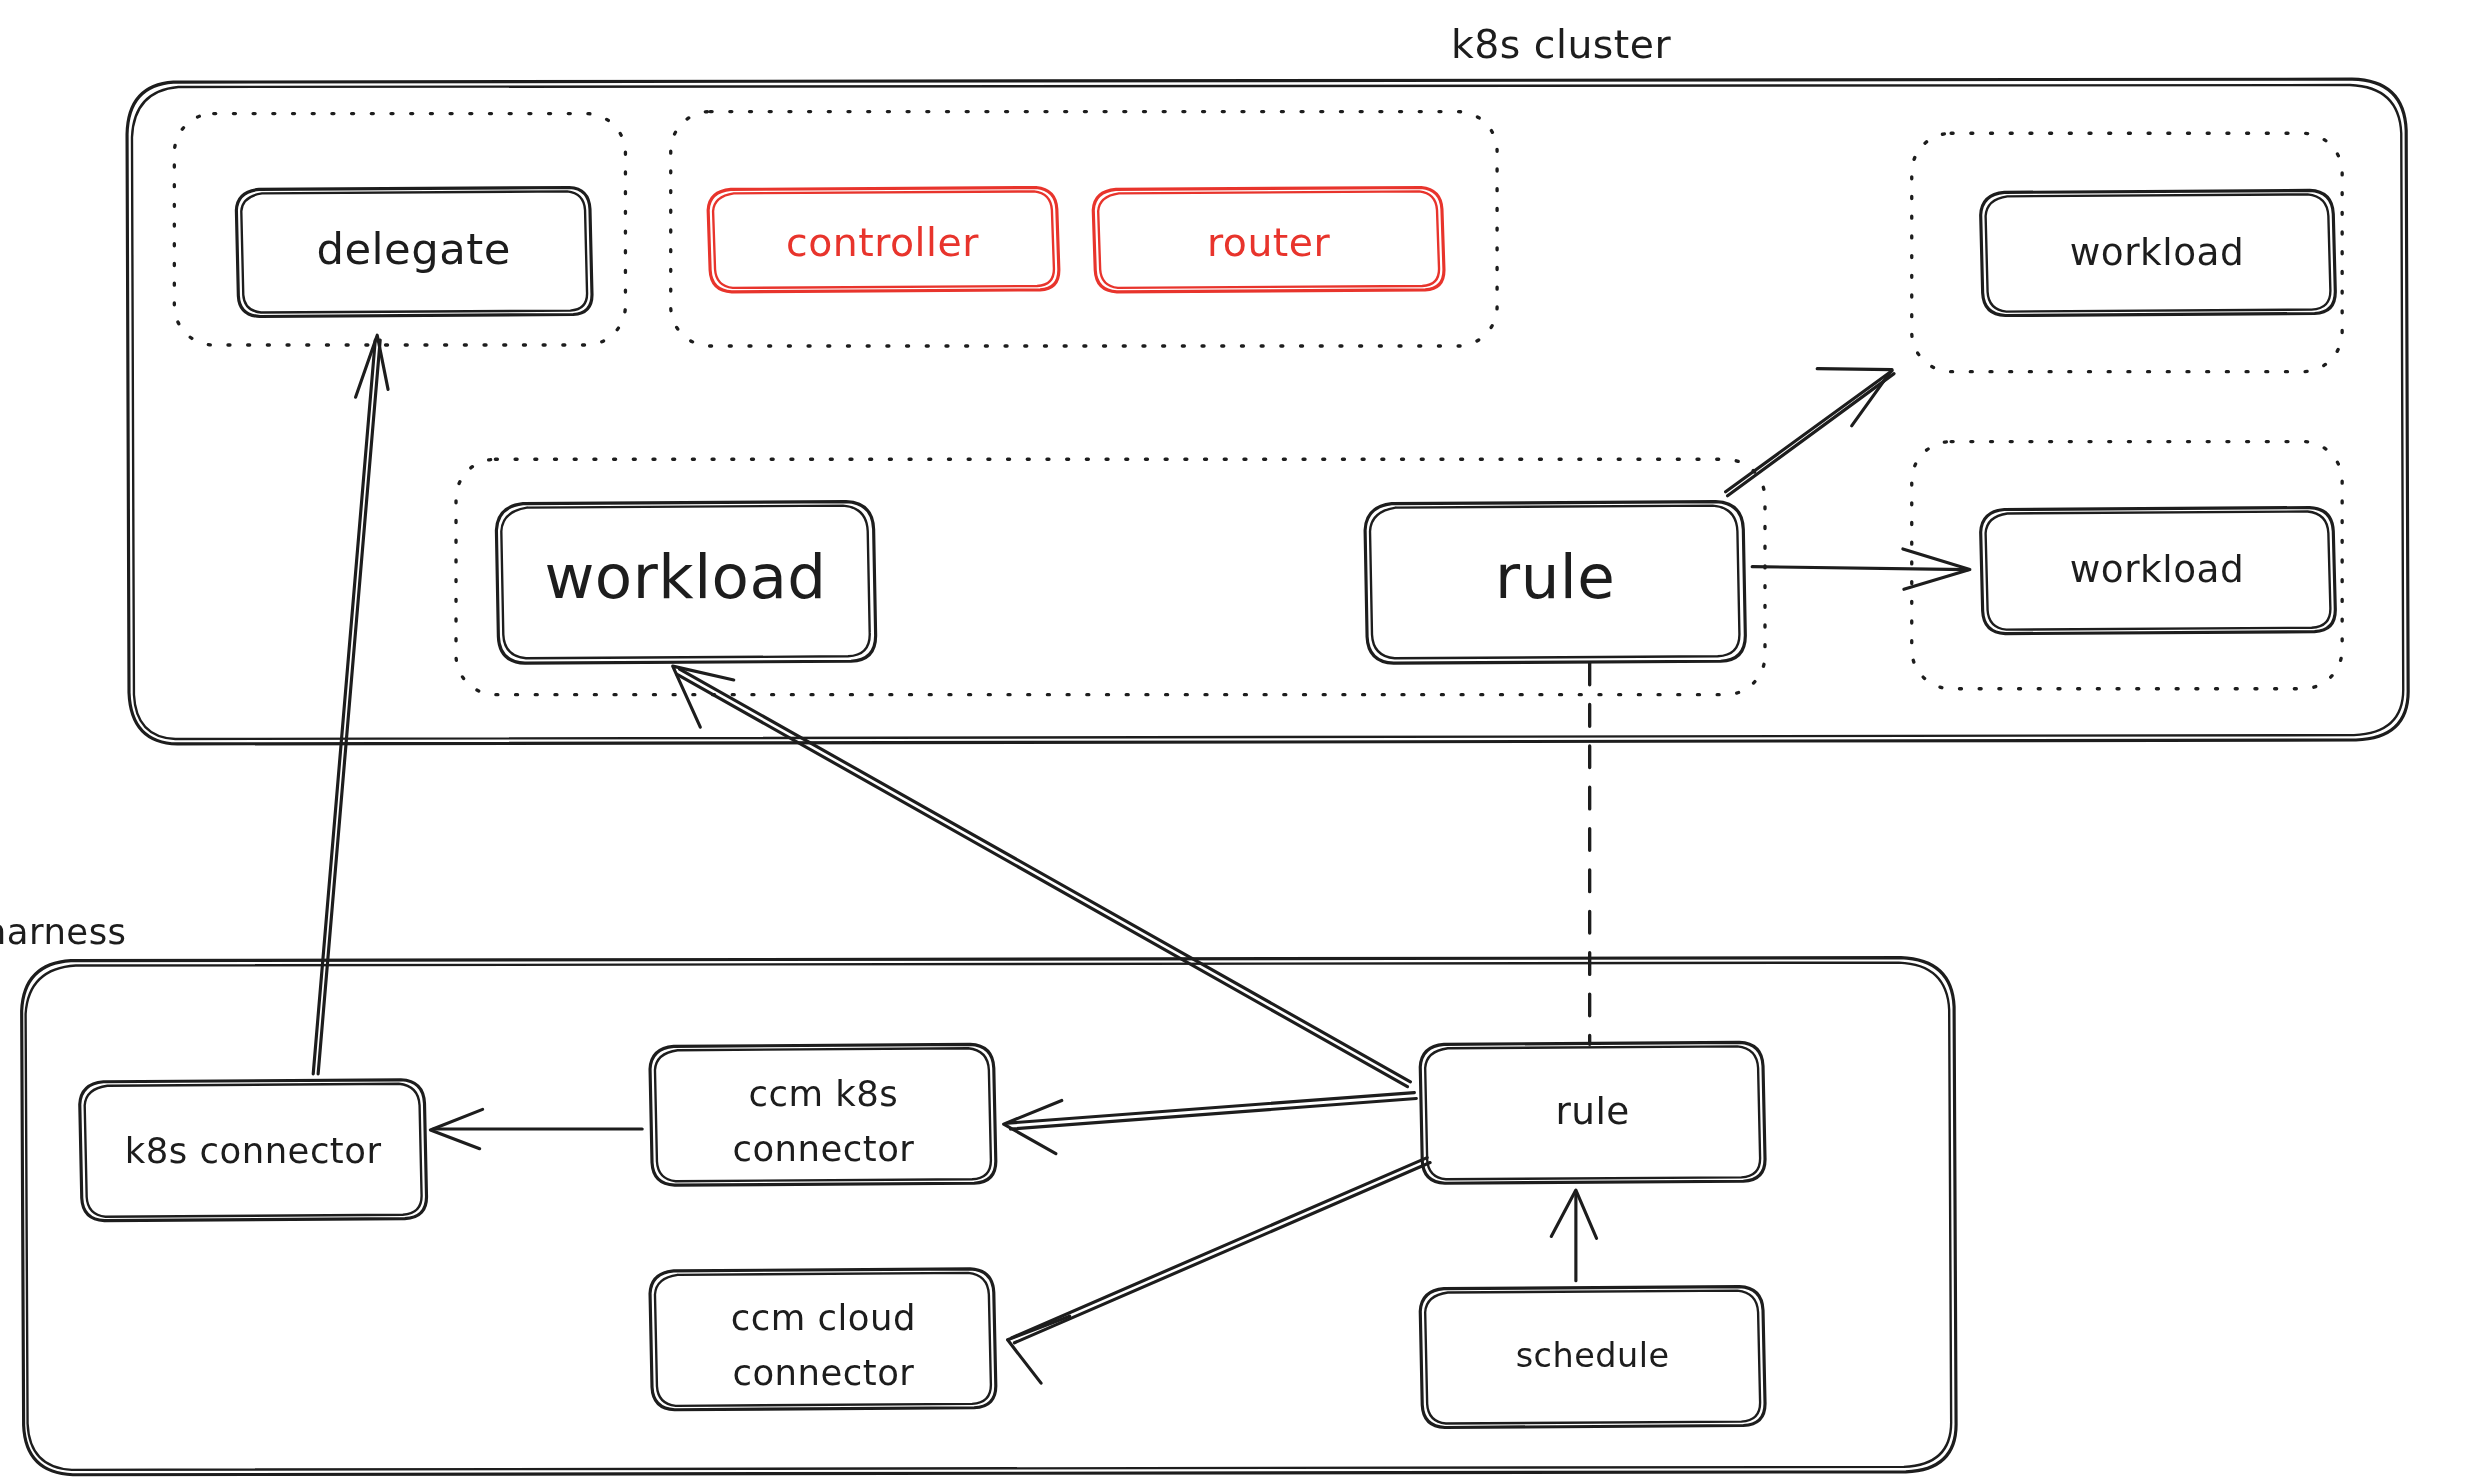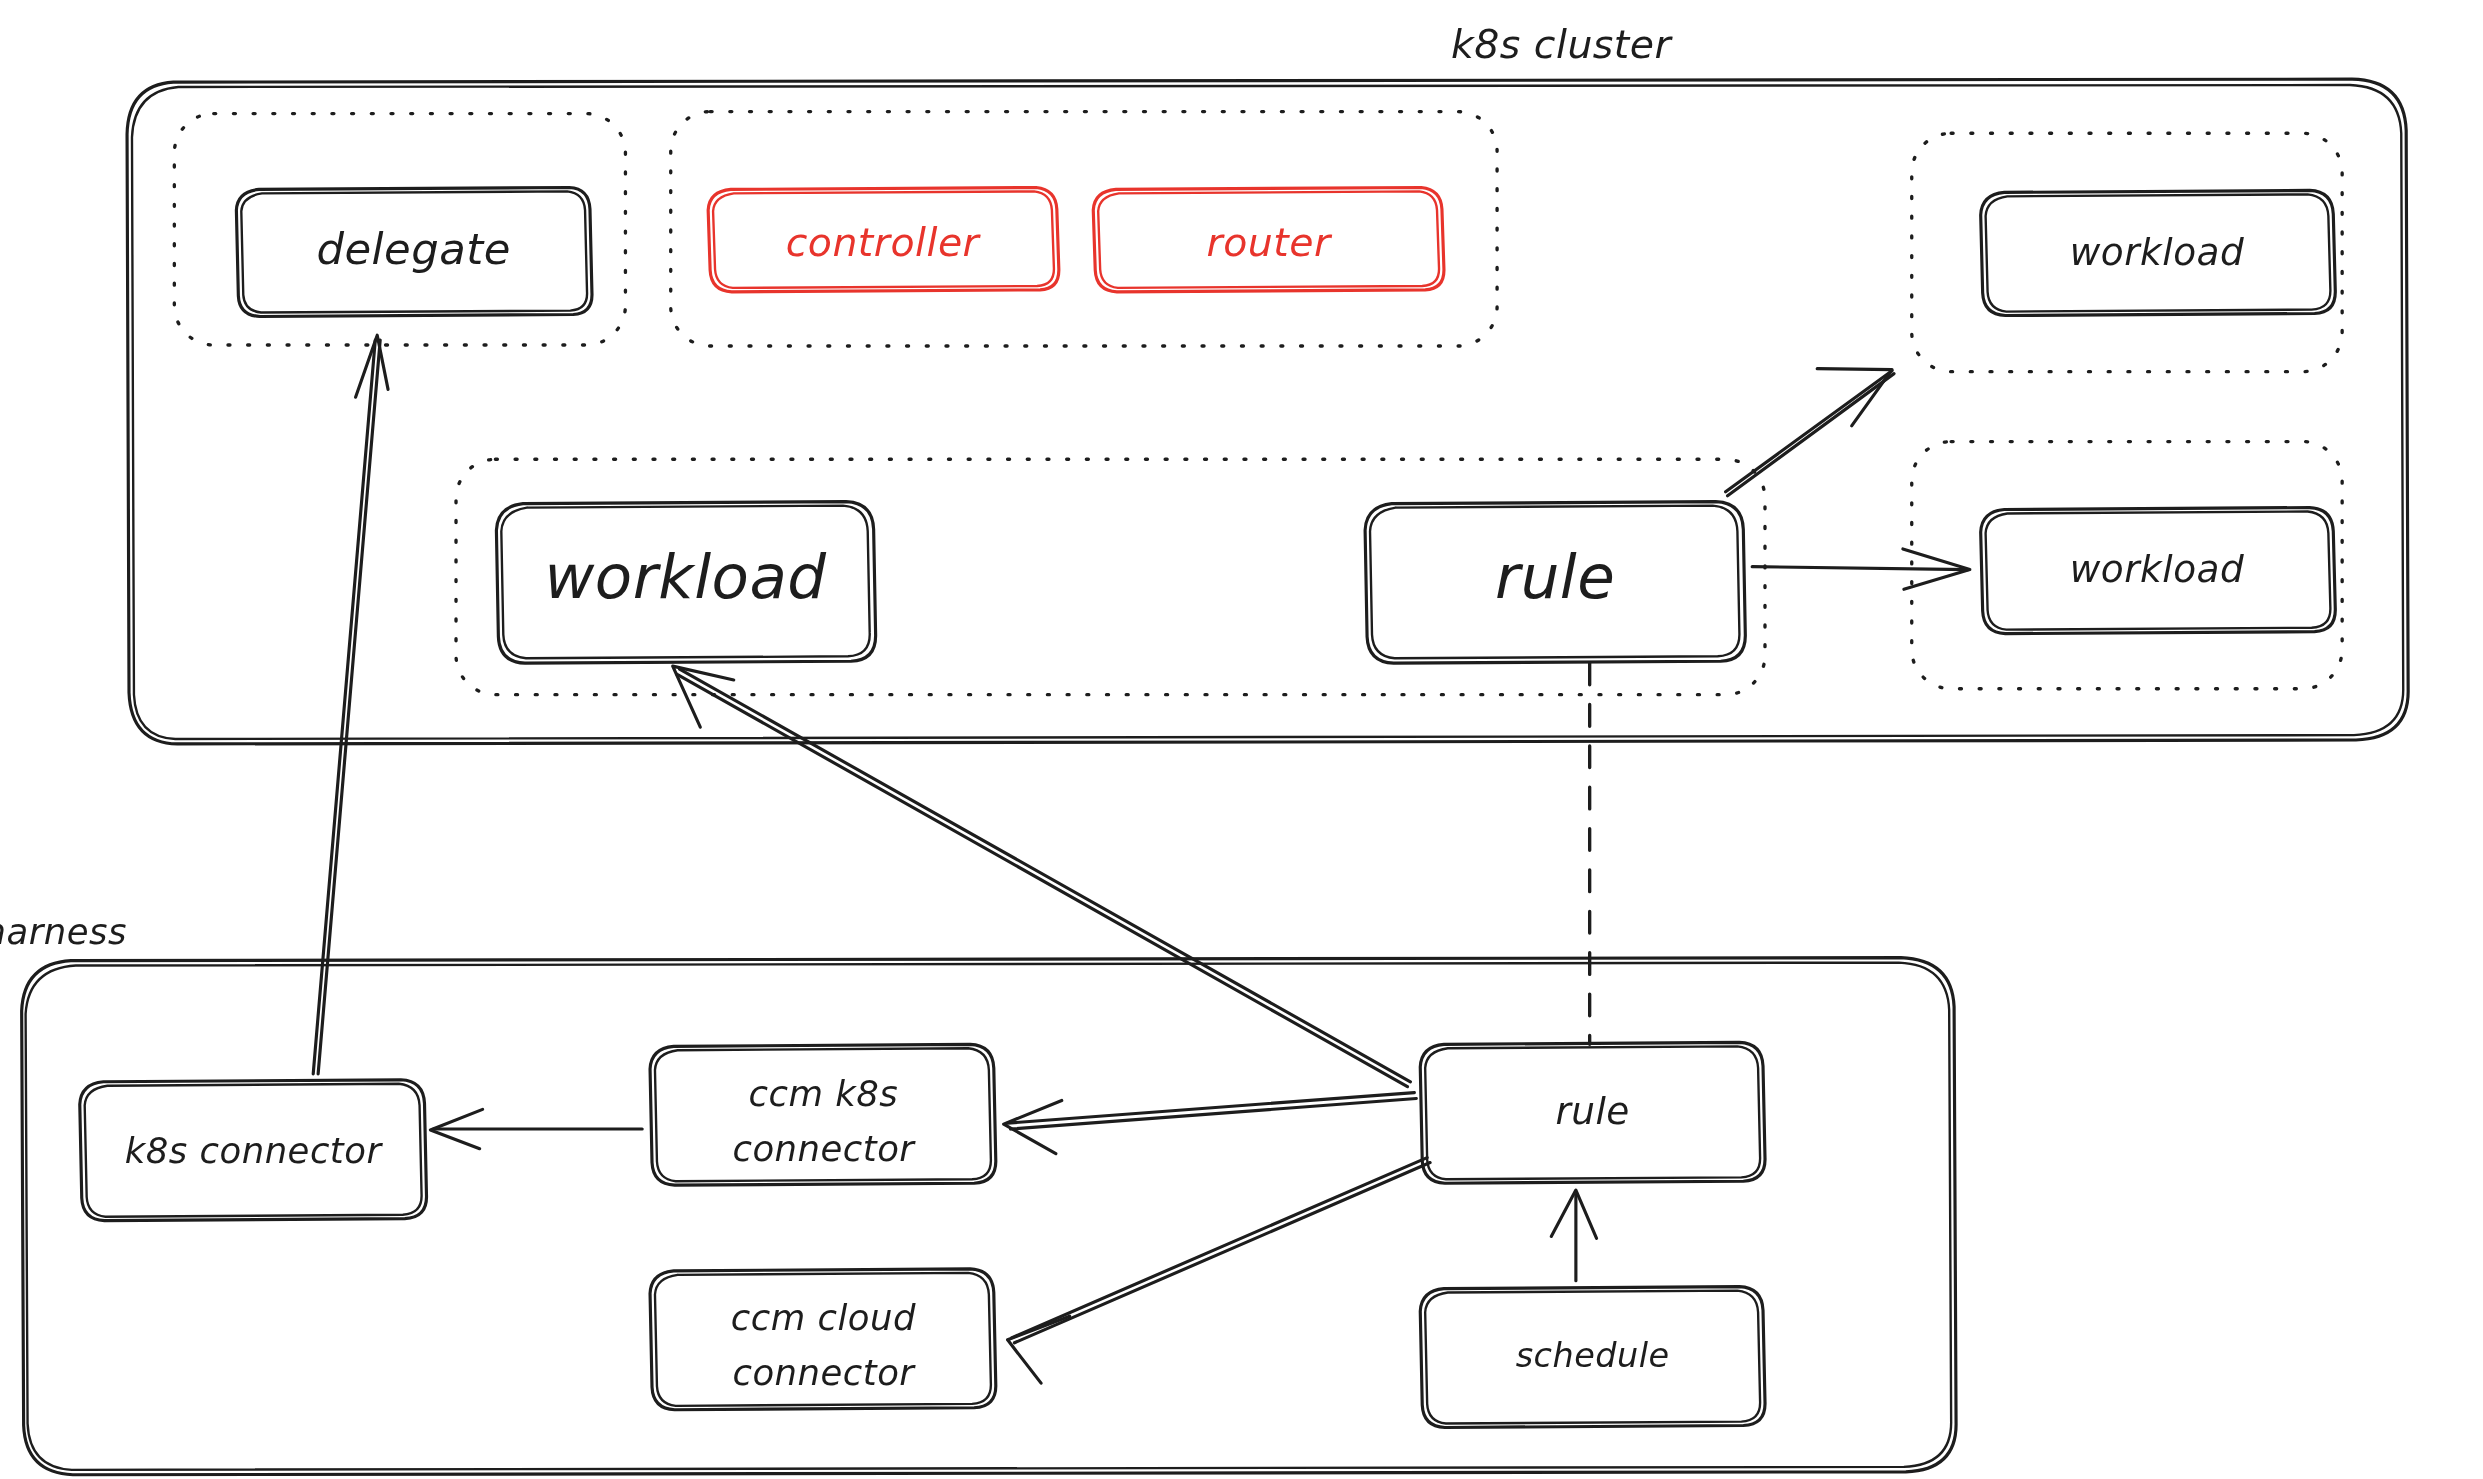--- a/index.html
+++ b/index.html
@@ -12,21 +12,20 @@
     width: 2483px;
     height: 1480px;
     overflow: hidden;
     font-family: "DejaVu Sans", sans-serif;
   }
   #diagram-root {
     position: relative;
     width: 2483px;
     height: 1480px;
     background: #ffffff;
-    font-style: italic;
   }
   svg#scene {
     display: block;
     width: 2483px;
     height: 1480px;
   }
   .node-label,
   .group-title {
     font-family: "DejaVu Sans", sans-serif;
     fill: #1d1d1d;

